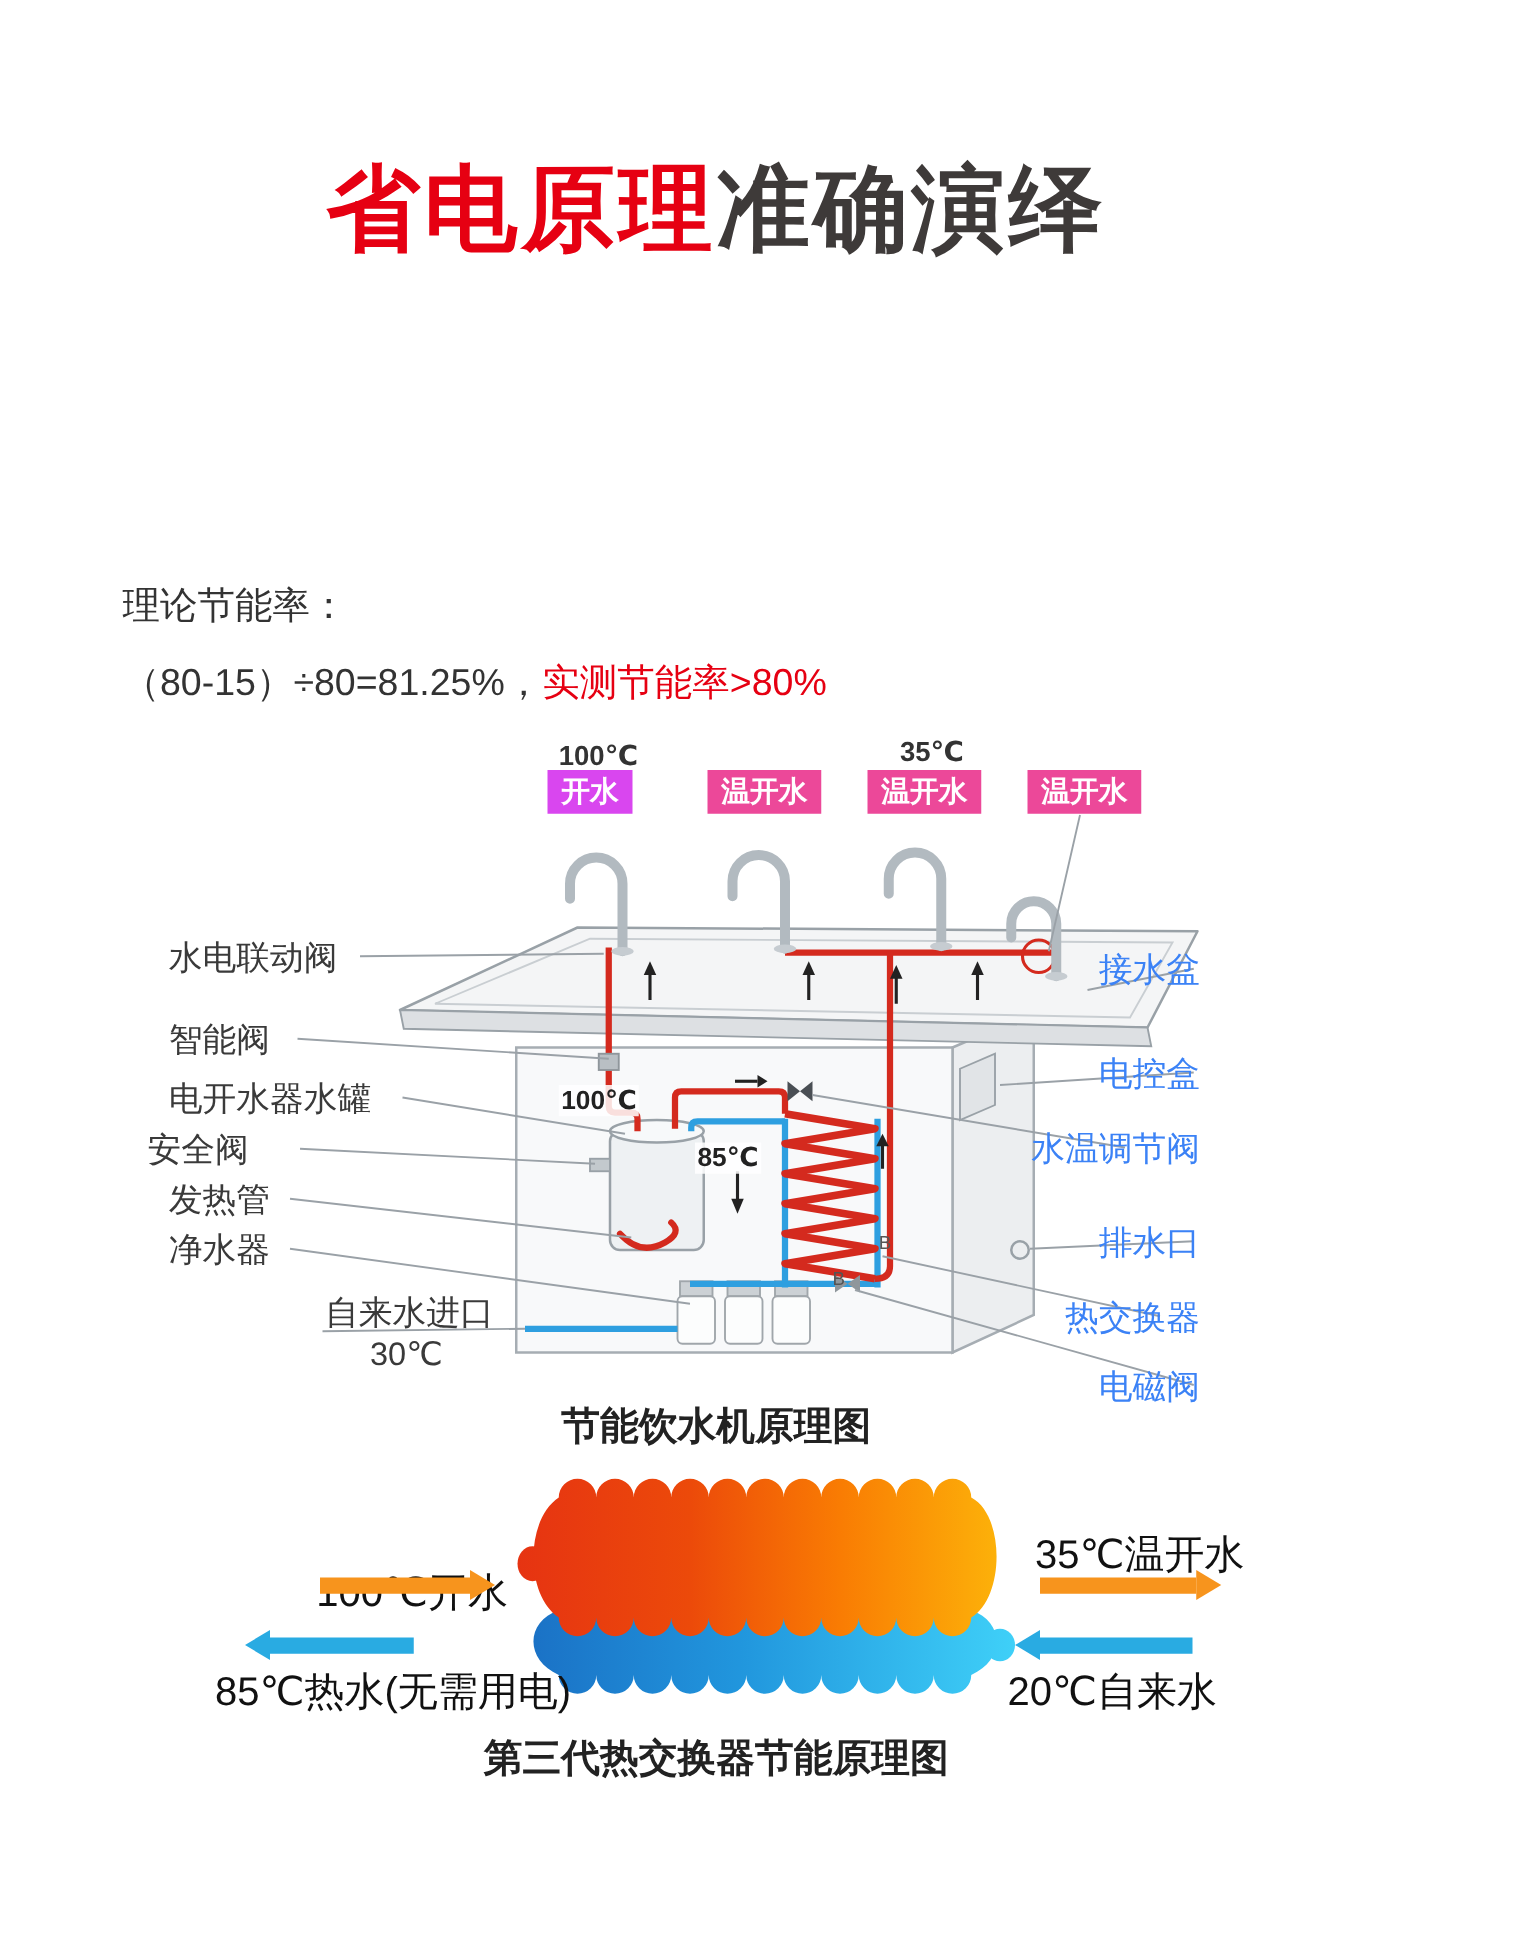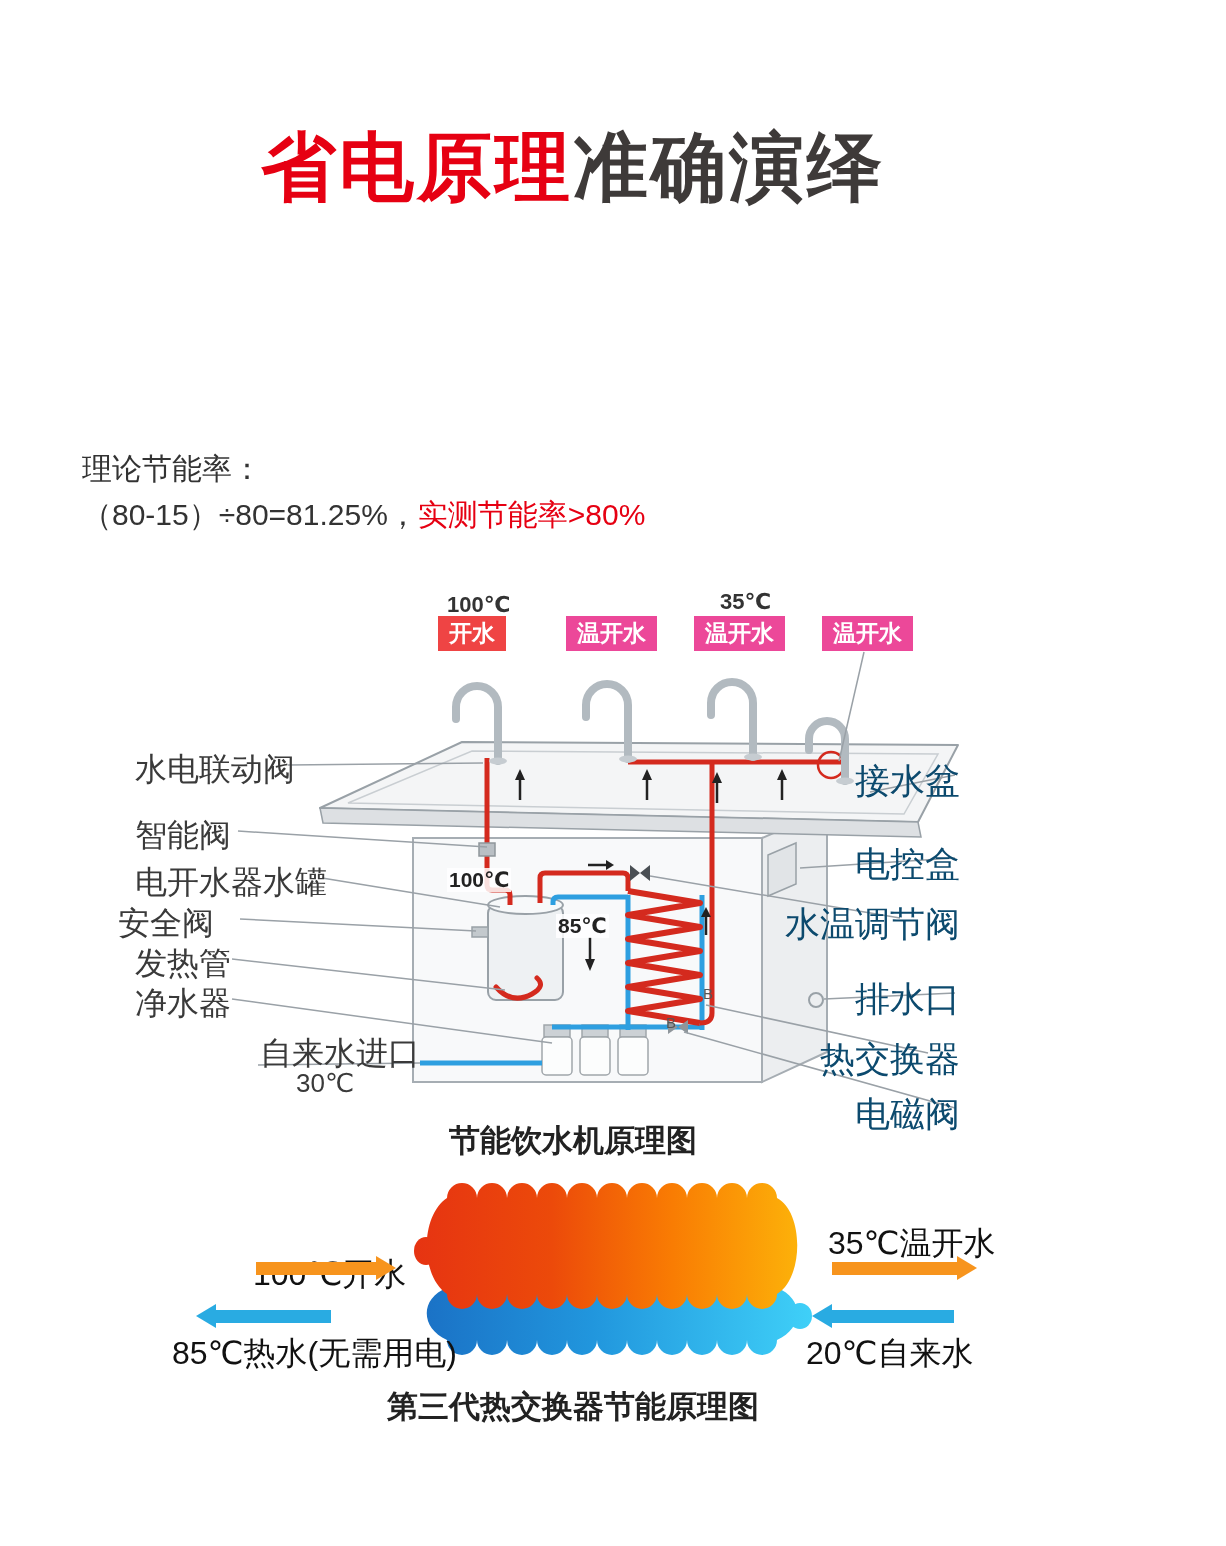--- a/index.html
+++ b/index.html
@@ -8,27 +8,27 @@
   .abs{position:absolute;}
   
   .title{position:absolute;top:118px;left:0;width:100%;text-align:center;
          font-size:75px;font-weight:900;letter-spacing:3px;white-space:nowrap;}
   .t-red{color:#e60012;}
   .t-dark{color:#3e3a39;}
   
   .intro{position:absolute;left:82px;top:284px;width:985px;font-size:30px;line-height:44px;color:#333;}
   .intro p{margin:0;}
   .theory{position:absolute;left:82px;top:446px;width:1000px;font-size:30px;line-height:46px;color:#333;}
-  .theory p{margin:0;}
+  .theory p{margin:16px;}
   .red-strong{color:#e60012;}
   
-  .lbl{position:absolute;font-size:32px;color:#3a3a3a;white-space:nowrap;}
-  .rlbl{position:absolute;right:186px;font-size:35px;color:#0c4a6e;white-space:nowrap;}
+  .lbl{position:absolute;font-size:27px;color:#3a3a3a;white-space:nowrap;}
+  .rlbl{position:absolute;right:186px;font-size:27px;color:#3b82f6;white-space:nowrap;}
   .tag{position:absolute;color:#fff;font-weight:bold;font-size:23px;padding:2px 11px;white-space:nowrap;}
-  .tag-hot{background:#ef4444;}
+  .tag-hot{background:#d946ef;}
   .tag-warm{background:#ec4899;text-align:center;}
   .tempLbl{position:absolute;font-weight:bold;font-size:22px;color:#333;white-space:nowrap;}
   .innerTemp{position:absolute;font-weight:bold;font-size:21px;color:#222;background:rgba(255,255,255,.85);
              padding:0 2px;white-space:nowrap;}
   .cap{position:absolute;left:0;width:100%;text-align:center;font-size:31px;font-weight:bold;color:#222;white-space:nowrap;}
   
   .xlbl{position:absolute;font-size:32px;color:#111;white-space:nowrap;}
   .arr{position:absolute;height:13px;background:currentColor;}
   .arr::after{content:"";position:absolute;top:-6px;width:0;height:0;
               border-top:12.5px solid transparent;border-bottom:12.5px solid transparent;}

